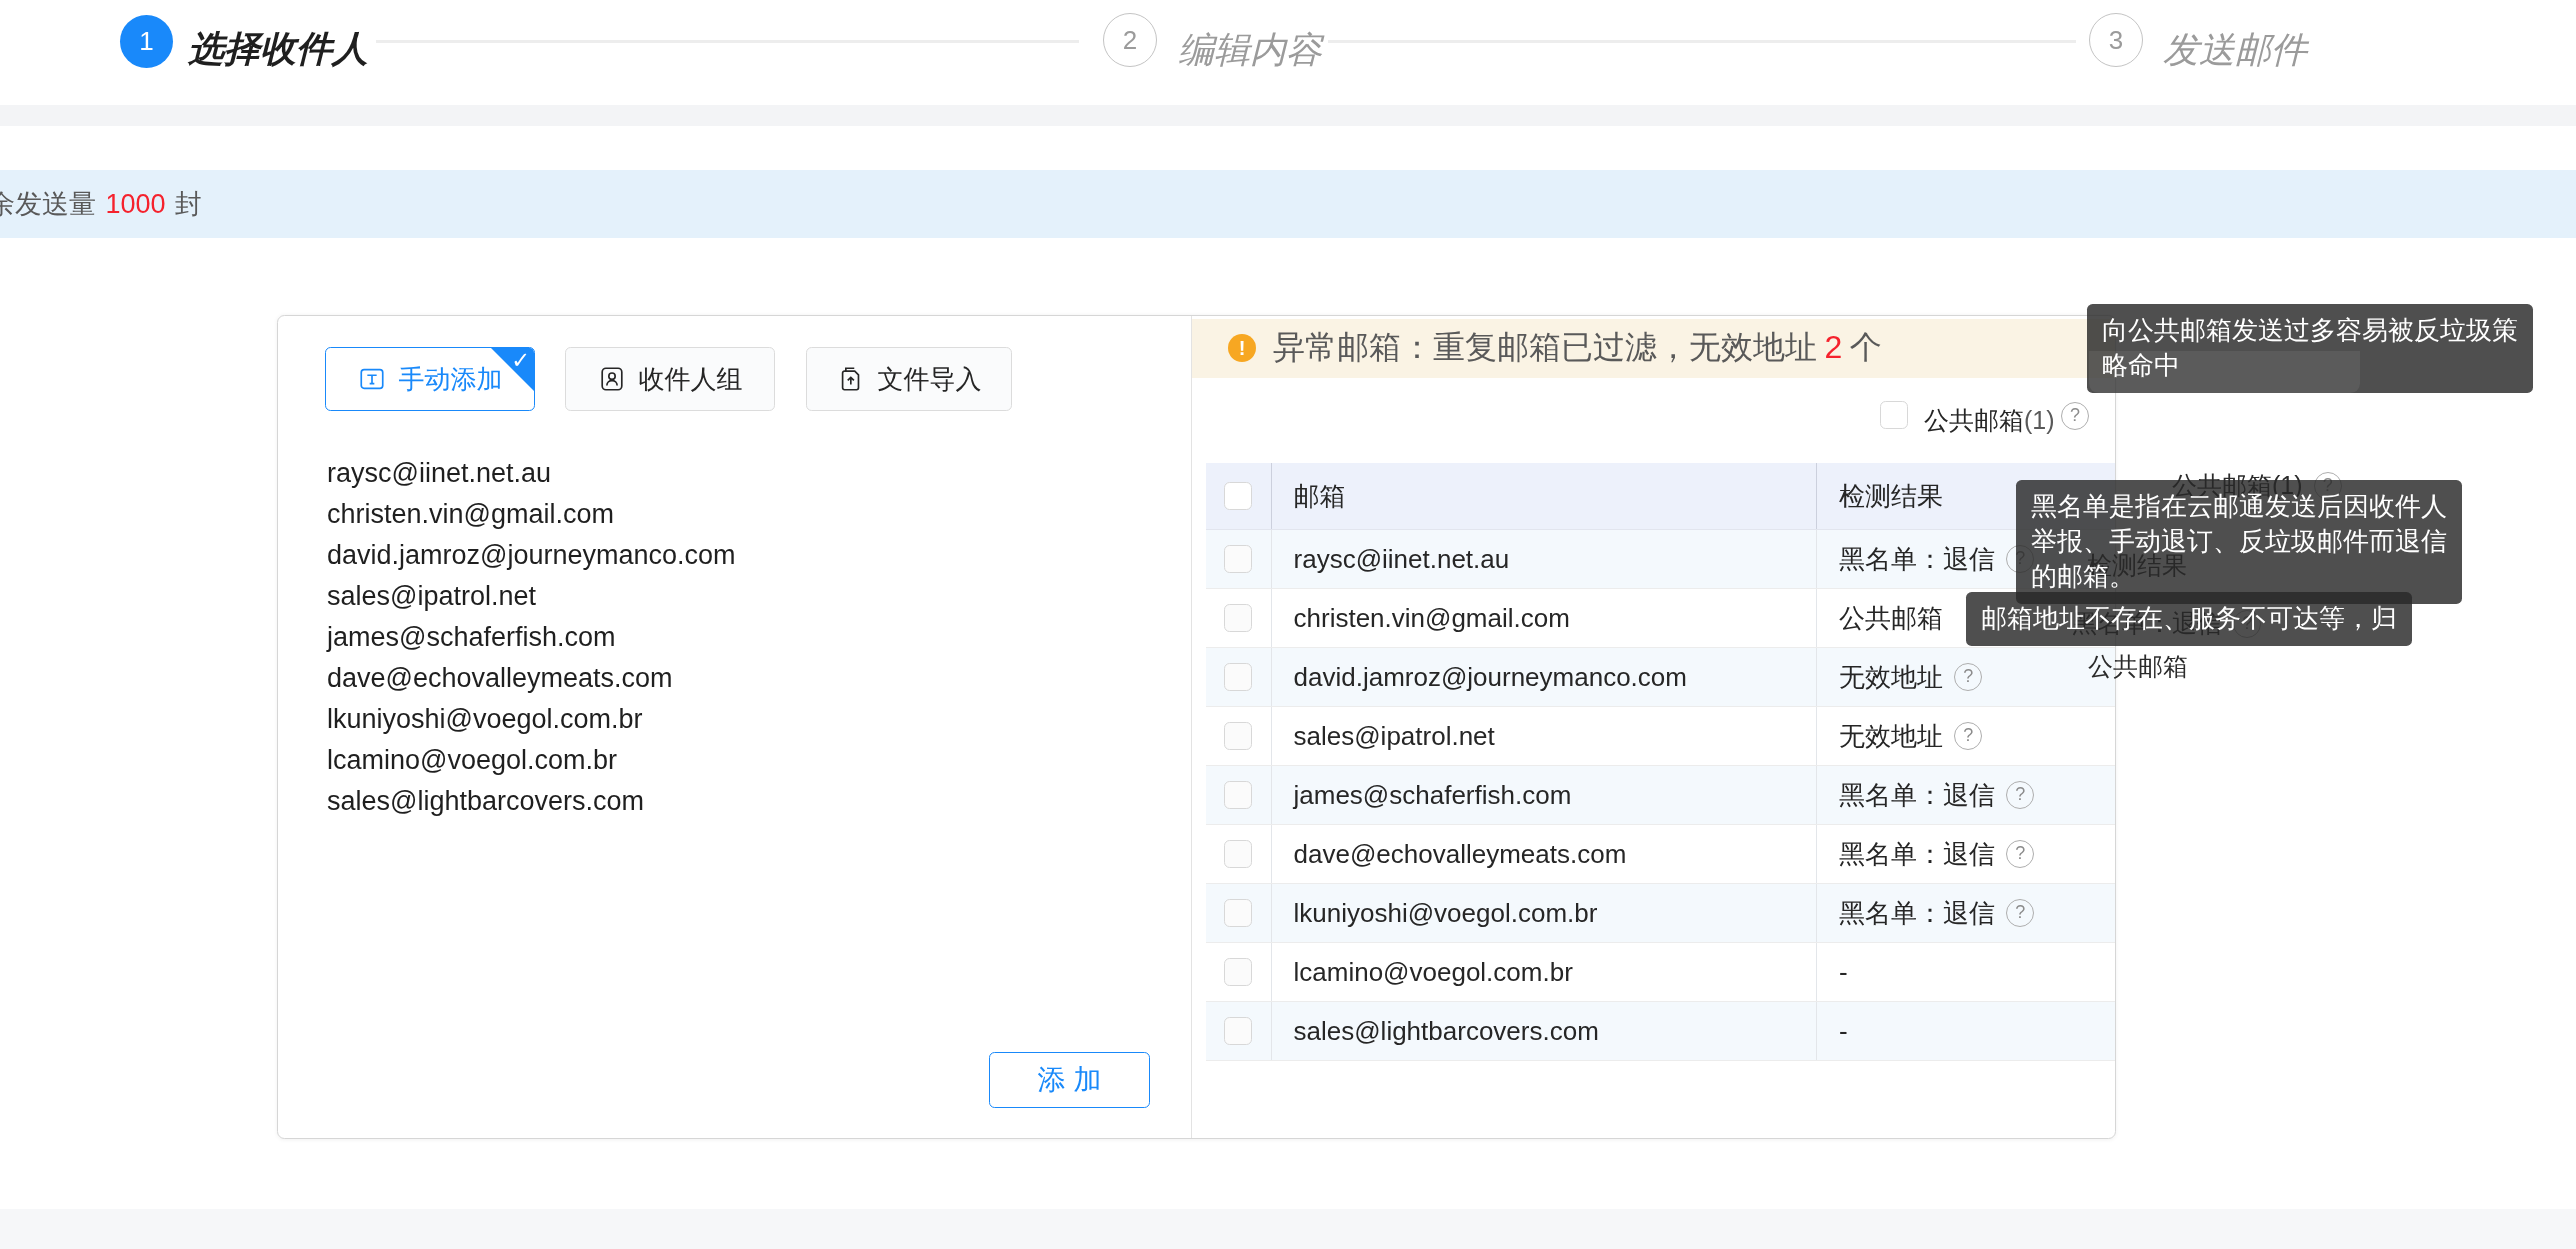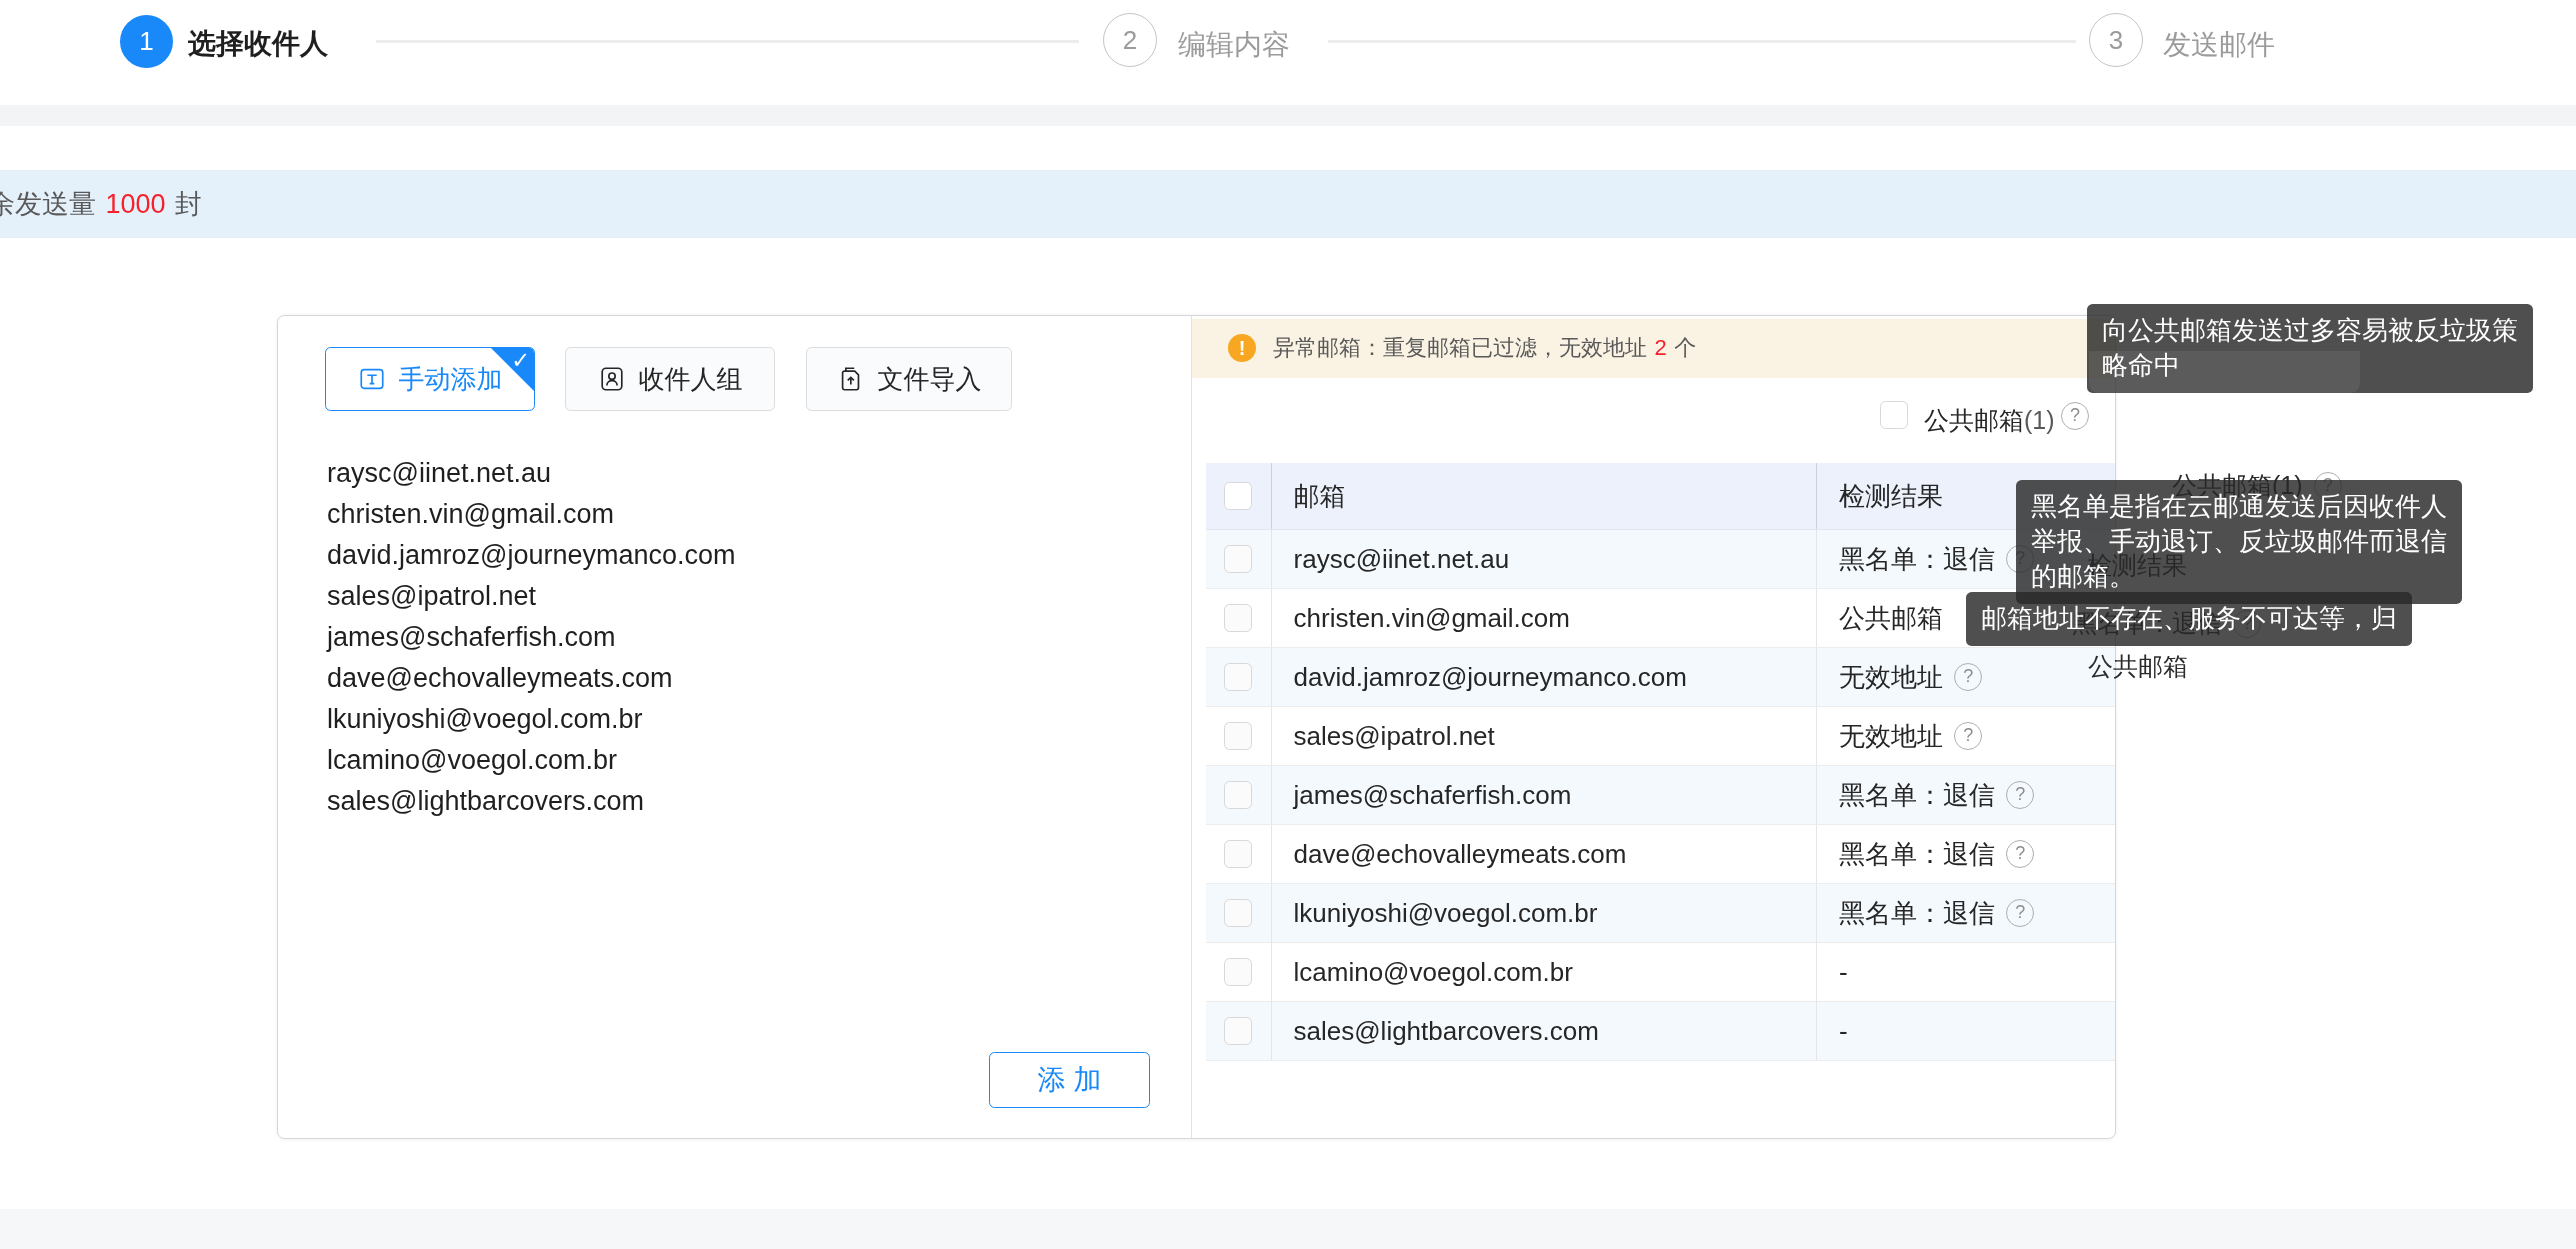--- a/index.html
+++ b/index.html
@@ -4,21 +4,21 @@
 <style>
   html,body{margin:0;padding:0;background:#fff;}
   .screen{position:relative;width:2576px;height:1249px;background:#ffffff;overflow:hidden;
           font-family:"Liberation Sans","DejaVu Sans",sans-serif;color:#262626;}
 
   
   .step-circle{position:absolute;box-sizing:border-box;border-radius:50%;display:flex;
                align-items:center;justify-content:center;font-size:26px;}
   .step-circle.active{width:53px;height:53px;background:#1989fa;color:#fff;}
   .step-circle.idle{width:54px;height:54px;border:1.9px solid #c4c4c4;color:#9b9b9b;background:#fff;}
-  .step-label{position:absolute;font-size:28px;white-space:nowrap;}
+  .step-label{position:absolute;font-size:36px;white-space:nowrap;font-style:italic;}
   .step-label.active{color:#1f1f1f;font-weight:600;}
   .step-label.idle{color:#9b9b9b;}
   .connector{position:absolute;height:2.8px;background:#ededed;}
 
   
   .gray-band{position:absolute;left:0;top:105px;width:2576px;height:20.7px;background:#f3f4f6;}
   .bottom-band{position:absolute;left:0;top:1209px;width:2576px;height:40px;background:#f6f7f9;}
   .notice-band{position:absolute;left:0;top:170px;width:2576px;height:68px;background:#e4f1fb;
                display:flex;align-items:center;}
   .notice-text{margin-left:-39px;font-size:27px;color:#595959;white-space:nowrap;}
@@ -44,21 +44,21 @@
 
   .add-btn{position:absolute;left:711px;top:736px;width:161px;height:56px;box-sizing:border-box;
            background:#fff;border:1.9px solid #1989fa;border-radius:5.6px;color:#1989fa;font-size:28px;
            font-weight:500;font-family:inherit;display:flex;align-items:center;justify-content:center;cursor:pointer;}
 
   
   .warn-bar{position:absolute;left:914px;top:2.8px;width:923px;height:59px;background:#faf3e4;
             display:flex;align-items:center;}
   .warn-icon{width:28px;height:28px;border-radius:50%;background:#f7a722;color:#fff;font-weight:bold;
              font-size:20px;display:flex;align-items:center;justify-content:center;margin-left:36px;flex:0 0 auto;}
-  .warn-text{font-size:22px;color:#595959;margin-left:17px;white-space:nowrap;}
+  .warn-text{font-size:32px;color:#595959;margin-left:17px;white-space:nowrap;}
   .warn-text .red{color:#f5222d;margin:0 7.5px;}
 
   
   .cb{display:inline-block;width:28px;height:28px;box-sizing:border-box;border:1.9px solid #d8d8d8;
       border-radius:5.6px;background:#fff;cursor:pointer;}
   .pub-cb{position:absolute;left:1602px;top:85px;}
   .pub-label{position:absolute;left:1646px;top:88px;font-size:25px;color:#262626;white-space:nowrap;}
   .pub-label .cnt{color:#595959;}
   .help{display:inline-block;box-sizing:border-box;width:28px;height:28px;border:1.9px solid #aeaeae;
         border-radius:50%;color:#8c8c8c;font-size:18px;line-height:24.4px;text-align:center;cursor:pointer;}

